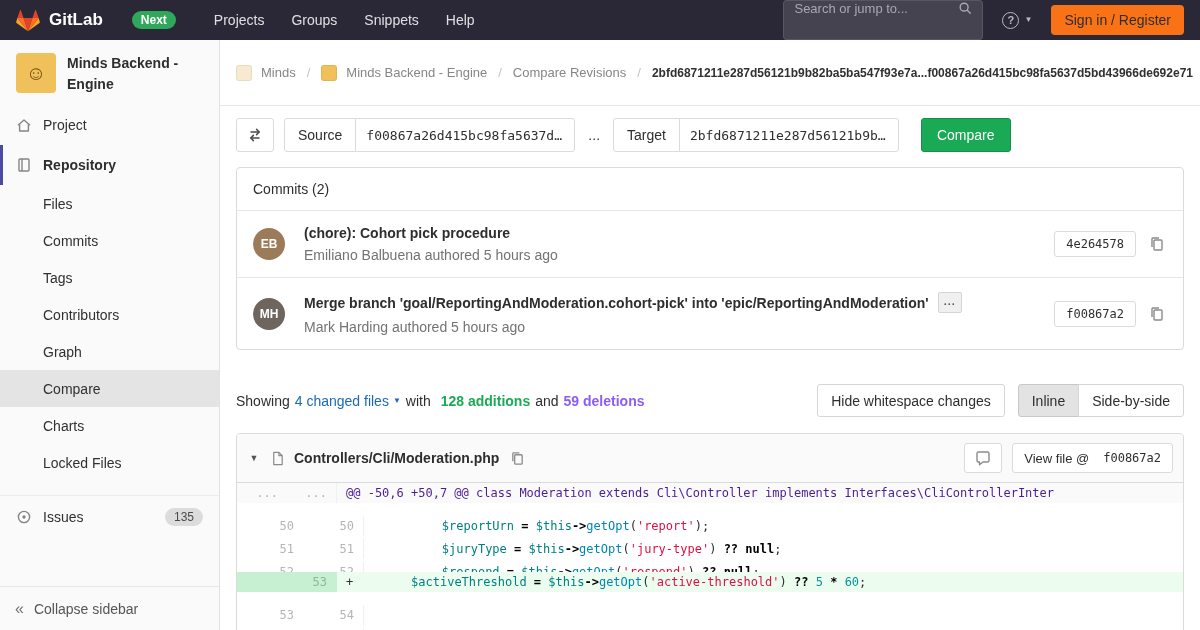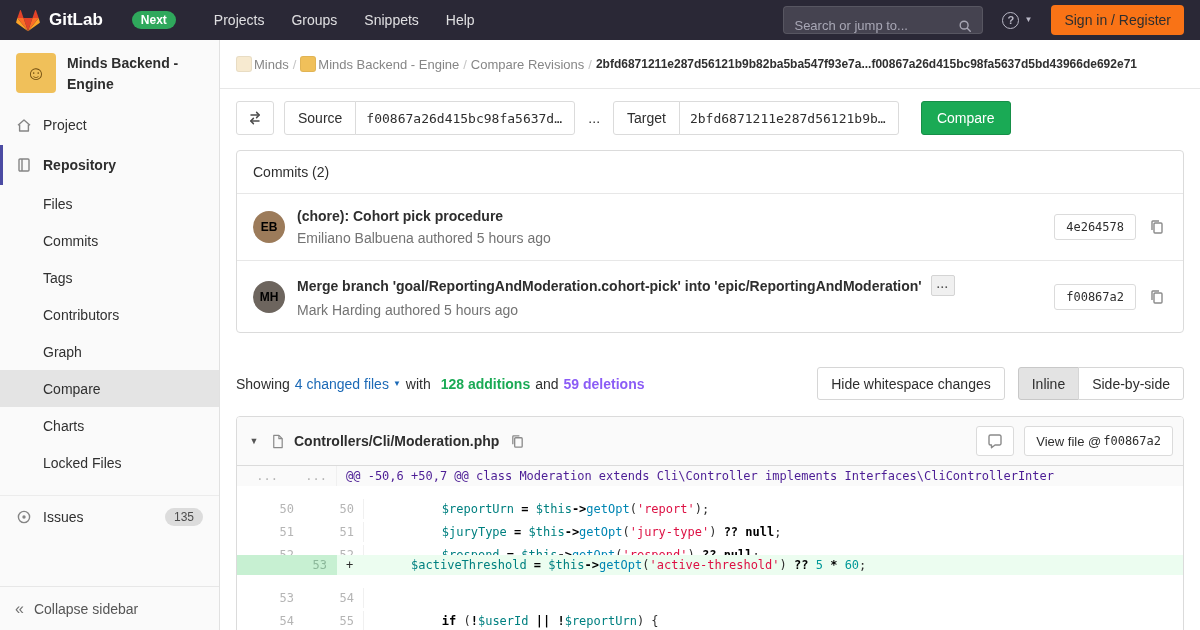--- a/index.html
+++ b/index.html
@@ -10,21 +10,21 @@
 
   
   .topbar{height:40px;background:#2a2836;display:flex;align-items:center;padding:0 16px;color:#fff}
   .logo-wrap{display:flex;align-items:center;gap:9px}
   .tanuki{width:24px;height:23px;display:block}
   .logo-text{font-size:17px;font-weight:700;color:#fff}
   .next-badge{background:#2fa85c;color:#fff;font-size:12px;font-weight:700;padding:2px 9px;border-radius:10px;margin-left:20px}
   .top-nav{display:flex;gap:27px;margin-left:38px}
   .top-nav a{color:rgba(255,255,255,.85);font-size:14px}
   .top-right{margin-left:auto;display:flex;align-items:center;gap:19px}
-  .searchbox{width:200px;height:28px;background:rgba(255,255,255,.13);border:1px solid rgba(255,255,255,.10);border-radius:4px;display:flex;align-items:flex-end;padding:0 10px;color:#a8a7b5;gap:6px}
+  .searchbox{width:200px;height:40px;background:rgba(255,255,255,.13);border:1px solid rgba(255,255,255,.10);border-radius:4px;display:flex;align-items:flex-start;padding:0 10px;color:#a8a7b5;gap:6px}
   .searchbox input{flex:1;min-width:0;background:transparent;border:none;outline:none;color:#cfced9;font-size:13px}
   .searchbox input::placeholder{color:#a8a7b5}
   .help-wrap{display:flex;align-items:center;gap:5px;color:#b9b8c6;cursor:pointer}
   .qcircle{width:17px;height:17px;border-radius:50%;border:1.5px solid #b9b8c6;font-size:11px;display:flex;align-items:center;justify-content:center;font-weight:700}
   .caret-glyph{font-size:8px;line-height:1}
   .signin-btn{background:#f97316;color:#2e2e2e;font-size:14px;padding:7px 13px;border-radius:4px;border:none}
 
   
   .shell{display:flex;height:590px}
 
@@ -38,21 +38,21 @@
   .nav-item.section-active{border-left:3px solid #4b4ba3;padding-left:13px;font-weight:700;color:#2e2e2e}
   .sub-item{height:37px;display:flex;align-items:center;padding:0 16px 0 43px;color:#303030;cursor:pointer}
   .sub-item.active{background:#e4e4e4}
   .issues-item{border-top:1px solid #ececec;margin-top:14px;height:42px}
   .count-badge{margin-left:auto;background:#dcdcdc;border-radius:9px;font-size:12px;padding:2px 9px;color:#4c4c4c}
   .collapse-row{margin-top:auto;border-top:1px solid #e7e7e7;height:44px;display:flex;align-items:center;gap:10px;padding:0 15px;color:#555;cursor:pointer}
   .collapse-icon{font-size:16px;color:#737373;line-height:1}
 
   
   .main{flex:1;display:flex;flex-direction:column;overflow:hidden;background:#fff}
-  .breadcrumbs{height:49px;flex:none;border-bottom:1px solid #e7e7e7;display:flex;align-items:center;padding:0 16px;gap:2px;font-size:13px;color:#868686;white-space:nowrap}
+  .breadcrumbs{height:66px;flex:none;border-bottom:1px solid #e7e7e7;display:flex;align-items:center;padding:0 16px;gap:9px;font-size:13px;color:#868686;white-space:nowrap}
   .bc-avatar{width:16px;height:16px;border-radius:3px;flex:none;border:1px solid rgba(0,0,0,.06)}
   .bc-avatar.grp{background:#f7ead0}
   .bc-avatar.prj{background:#f0c05a}
   .bc-sep::before{content:"/"}
   .bc-sep{color:#c5c5c5;margin:0 2px}
   .bc-current{font-weight:700;color:#303030;font-size:12px}
 
   .content{padding:12px 16px 0;flex:1;overflow:hidden}
 
   
@@ -62,21 +62,21 @@
   .ig-label{height:34px;line-height:32px;padding:0 13px;border:1px solid #dbdbdb;border-radius:3px 0 0 3px;background:#fff;font-size:14px;color:#2e2e2e}
   .ig-input{width:220px;height:34px;padding:0 10px;margin-left:-1px;border:1px solid #dbdbdb;border-radius:0 3px 3px 0;background:#fff;font-family:"DejaVu Sans Mono","Liberation Mono",monospace;font-size:13px;color:#2e2e2e;text-overflow:ellipsis;white-space:nowrap;overflow:hidden;outline:none}
   .dots-sep{margin:0 13px;color:#2e2e2e}
   .compare-btn{margin-left:22px;background:#1aaa55;border:1px solid #168f48;color:#fff;font-size:14px;height:34px;padding:0 15px;border-radius:3px}
 
   
   .panel{border:1px solid #dbdbdb;border-radius:4px;margin-bottom:34px;background:#fff}
   .panel-head{padding:13px 16px;font-size:14px;color:#2e2e2e;border-bottom:1px solid #e7e7e7}
   .commit-row{display:flex;align-items:center;padding:14px 16px}
   .commit-row + .commit-row{border-top:1px solid #e7e7e7}
-  .c-avatar{width:32px;height:32px;border-radius:50%;flex:none;margin-right:12px;display:flex;align-items:center;justify-content:center;color:#000000;font-size:12px;font-weight:700}
+  .c-avatar{width:32px;height:32px;border-radius:50%;flex:none;margin-right:19px;display:flex;align-items:center;justify-content:center;color:#ffffff;font-size:12px;font-weight:700}
   .c-avatar.a1{background:#9c7b5a}
   .c-avatar.a2{background:#6d655e}
   .c-main{min-width:0}
   .c-title{font-weight:700;font-size:14px;color:#2e2e2e;display:flex;align-items:center;gap:9px;white-space:nowrap}
   .c-meta{font-size:14px;color:#737373;margin-top:6px}
   .expander{border:1px solid #d4d4d4;background:#f0f0f0;border-radius:2px;font-weight:700;color:#565656;font-size:11px;line-height:1;padding:3px 5px 5px;letter-spacing:1px}
   .c-right{margin-left:auto;display:flex;align-items:center;gap:11px;flex:none}
   .sha-box{border:1px solid #dbdbdb;border-radius:3px;padding:5px 11px;font-family:"DejaVu Sans Mono","Liberation Mono",monospace;font-size:12px;background:#fff;color:#2e2e2e}
   .copy-btn{color:#8a8a8a;background:none;border:none;display:flex;padding:2px}
 
@@ -96,21 +96,21 @@
   .btn.active{background:#e3e3e3;border-color:#c8c8c8}
 
   
   .diff-box{border:1px solid #dbdbdb;border-radius:4px 4px 0 0;overflow:hidden;background:#fff}
   .diff-head{background:#fafafa;border-bottom:1px solid #dbdbdb;padding:9px 10px;display:flex;align-items:center;gap:9px}
   .collapse-caret{font-size:9px;color:#555;width:14px;text-align:center;cursor:pointer}
   .f-icon{display:flex;color:#8a8a8a}
   .file-name{font-weight:700;font-size:14px;color:#2e2e2e}
   .diff-actions{margin-left:auto;display:flex;gap:10px;align-items:center}
   .icon-btn{width:38px;height:30px;border:1px solid #dbdbdb;background:#fff;border-radius:3px;display:flex;align-items:center;justify-content:center;color:#8a8a8a}
-  .view-file-btn{height:30px;border:1px solid #dbdbdb;background:#fff;border-radius:3px;font-size:13px;padding:0 11px;display:flex;align-items:center;gap:2px;color:#2e2e2e}
+  .view-file-btn{height:30px;border:1px solid #dbdbdb;background:#fff;border-radius:3px;font-size:13px;padding:0 11px;display:flex;align-items:center;gap:14px;color:#2e2e2e}
   .vf-sha{font-family:"DejaVu Sans Mono","Liberation Mono",monospace;font-size:12px}
 
   .diff-table{font-family:"DejaVu Sans Mono","Liberation Mono",monospace;font-size:12px;line-height:20px}
   .diff-row{display:flex;height:20px}
   .ln{width:50px;flex:none;text-align:right;padding-right:9px;color:#b5b5b5;cursor:pointer}
   .ln.new{border-right:1px solid #f0f0f0}
   .code{flex:1;white-space:pre;padding-left:9px;color:#2e2e2e;overflow:hidden}
   .diff-row.hunk{background:#fafafa}
   .diff-row.hunk .code{color:#4c1d95}
   .diff-row.add .code{background:#ecfdf0}

